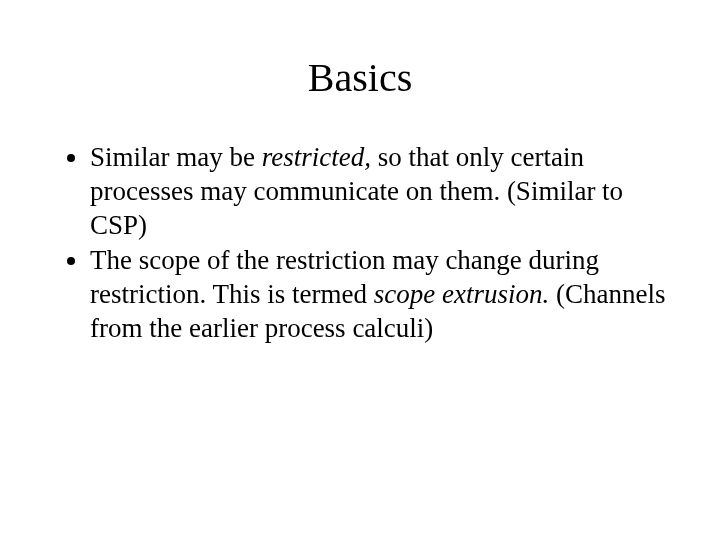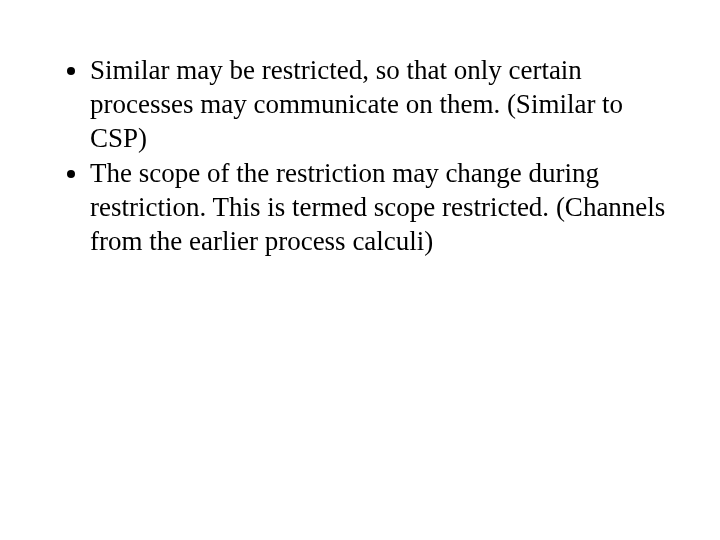--- a/index.html
+++ b/index.html
@@ -28,27 +28,29 @@
     padding-left: 36px;
     margin: 0;
   }
   ul.bullets li {
     font-size: 27px;
     line-height: 1.25;
     margin: 0 0 2px 0;
     text-align: left;
   }
   .italic {
+    font-style: italic;
   }
 </style>
 </head>
 <body>
 
 <div class="slide">
+  <h1 class="title">Basics</h1>
   <ul class="bullets">
     <li>
       <span>Similar may be </span><span class="italic">restricted,</span><span> so that only certain processes may communicate on them. (Similar to CSP)</span><span class="italic"></span><span></span>
     </li>
     <li>
-      <span>The scope of the restriction may change during restriction. This is termed </span><span class="italic">scope restricted.</span><span> (Channels from the earlier process calculi)</span><span class="italic"></span><span></span>
+      <span>The scope of the restriction may change during restriction. This is termed </span><span class="italic">scope extrusion.</span><span> (Channels from the earlier process calculi)</span><span class="italic"></span><span></span>
     </li>
   </ul>
 </div>
 
 </body></html>

